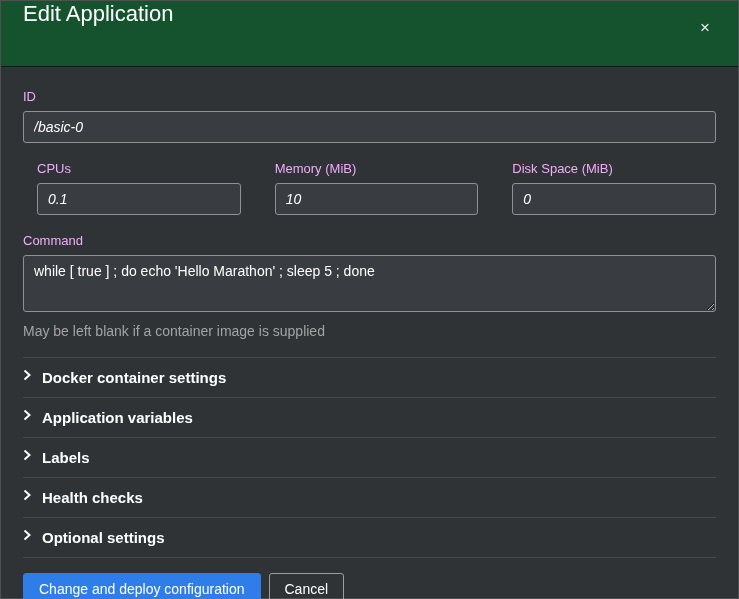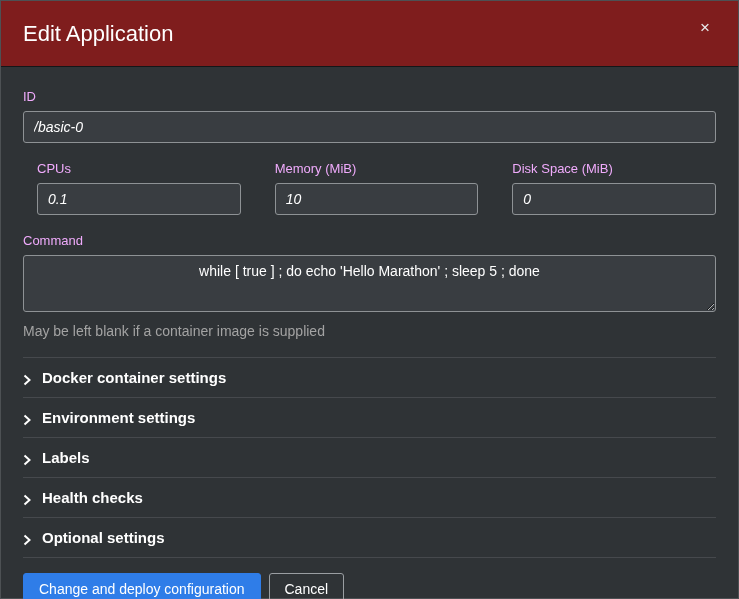--- a/index.html
+++ b/index.html
@@ -10,25 +10,25 @@
     font-family: "Liberation Sans", sans-serif;
     color: #ffffff;
     overflow: hidden;
   }
   .modal {
     width: 739px; height: 599px;
     display: flex; flex-direction: column;
     border: 1px solid #4d5154;
   }
   .modal-header {
-    background: #7f1d1d;
+    background: #14532d;
     border-bottom: 1px solid #141719;
     padding: 0 24px 0 22px;
     height: 66px;
-    display: flex; align-items: center; justify-content: space-between;
+    display: flex; align-items: flex-start; justify-content: space-between;
     flex-shrink: 0;
   }
   .modal-title {
     font-size: 22px;
     font-weight: 500;
     color: #ffffff;
   }
   .close-btn {
     background: none; border: none;
     color: #e9ebec; font-size: 17px; line-height: 1;
@@ -51,32 +51,32 @@
     background: #393d41;
     border: 1px solid #8e9295;
     border-radius: 3px;
     color: #ffffff;
     font-size: 14px;
     font-family: "Liberation Sans", sans-serif;
     padding: 6px 10px;
     outline: none;
   }
   .text-input { height: 32px; font-style: italic; }
-  .text-area { height: 57px; resize: both; line-height: 1.4; text-align: center; }
+  .text-area { height: 57px; resize: both; line-height: 1.4; }
   .field-group { margin-bottom: 18px; }
   .field-row { display: flex; gap: 34px; margin-bottom: 18px; margin-left: 14px; }
   .field-row .field-group { flex: 1; margin-bottom: 0; }
   .help-text {
     margin-top: 7px;
     font-size: 14px;
     color: #a3a3a3;
   }
   .sections { margin-top: 17px; }
   .section-row {
-    display: flex; align-items: flex-end; gap: 11px;
+    display: flex; align-items: flex-start; gap: 11px;
     padding: 11px 0;
     border-top: 1px solid #46494d;
     cursor: pointer;
   }
   .section-row:last-child { border-bottom: 1px solid #46494d; }
   .section-label {
     font-size: 15px;
     font-weight: bold;
     color: #ffffff;
   }
@@ -152,21 +152,21 @@
             </svg>
         </span>
         <span class="section-label">Docker container settings</span>
       </div>
       <div class="section-row">
         <span class="chev">
           <svg width="8" height="12" viewBox="0 0 8 12">
               <polyline points="1.5,1.5 6.5,6 1.5,10.5" fill="none" stroke="#ffffff" stroke-width="2"></polyline>
             </svg>
         </span>
-        <span class="section-label">Environment settings</span>
+        <span class="section-label">Application variables</span>
       </div>
       <div class="section-row">
         <span class="chev">
           <svg width="8" height="12" viewBox="0 0 8 12">
               <polyline points="1.5,1.5 6.5,6 1.5,10.5" fill="none" stroke="#ffffff" stroke-width="2"></polyline>
             </svg>
         </span>
         <span class="section-label">Labels</span>
       </div>
       <div class="section-row">

